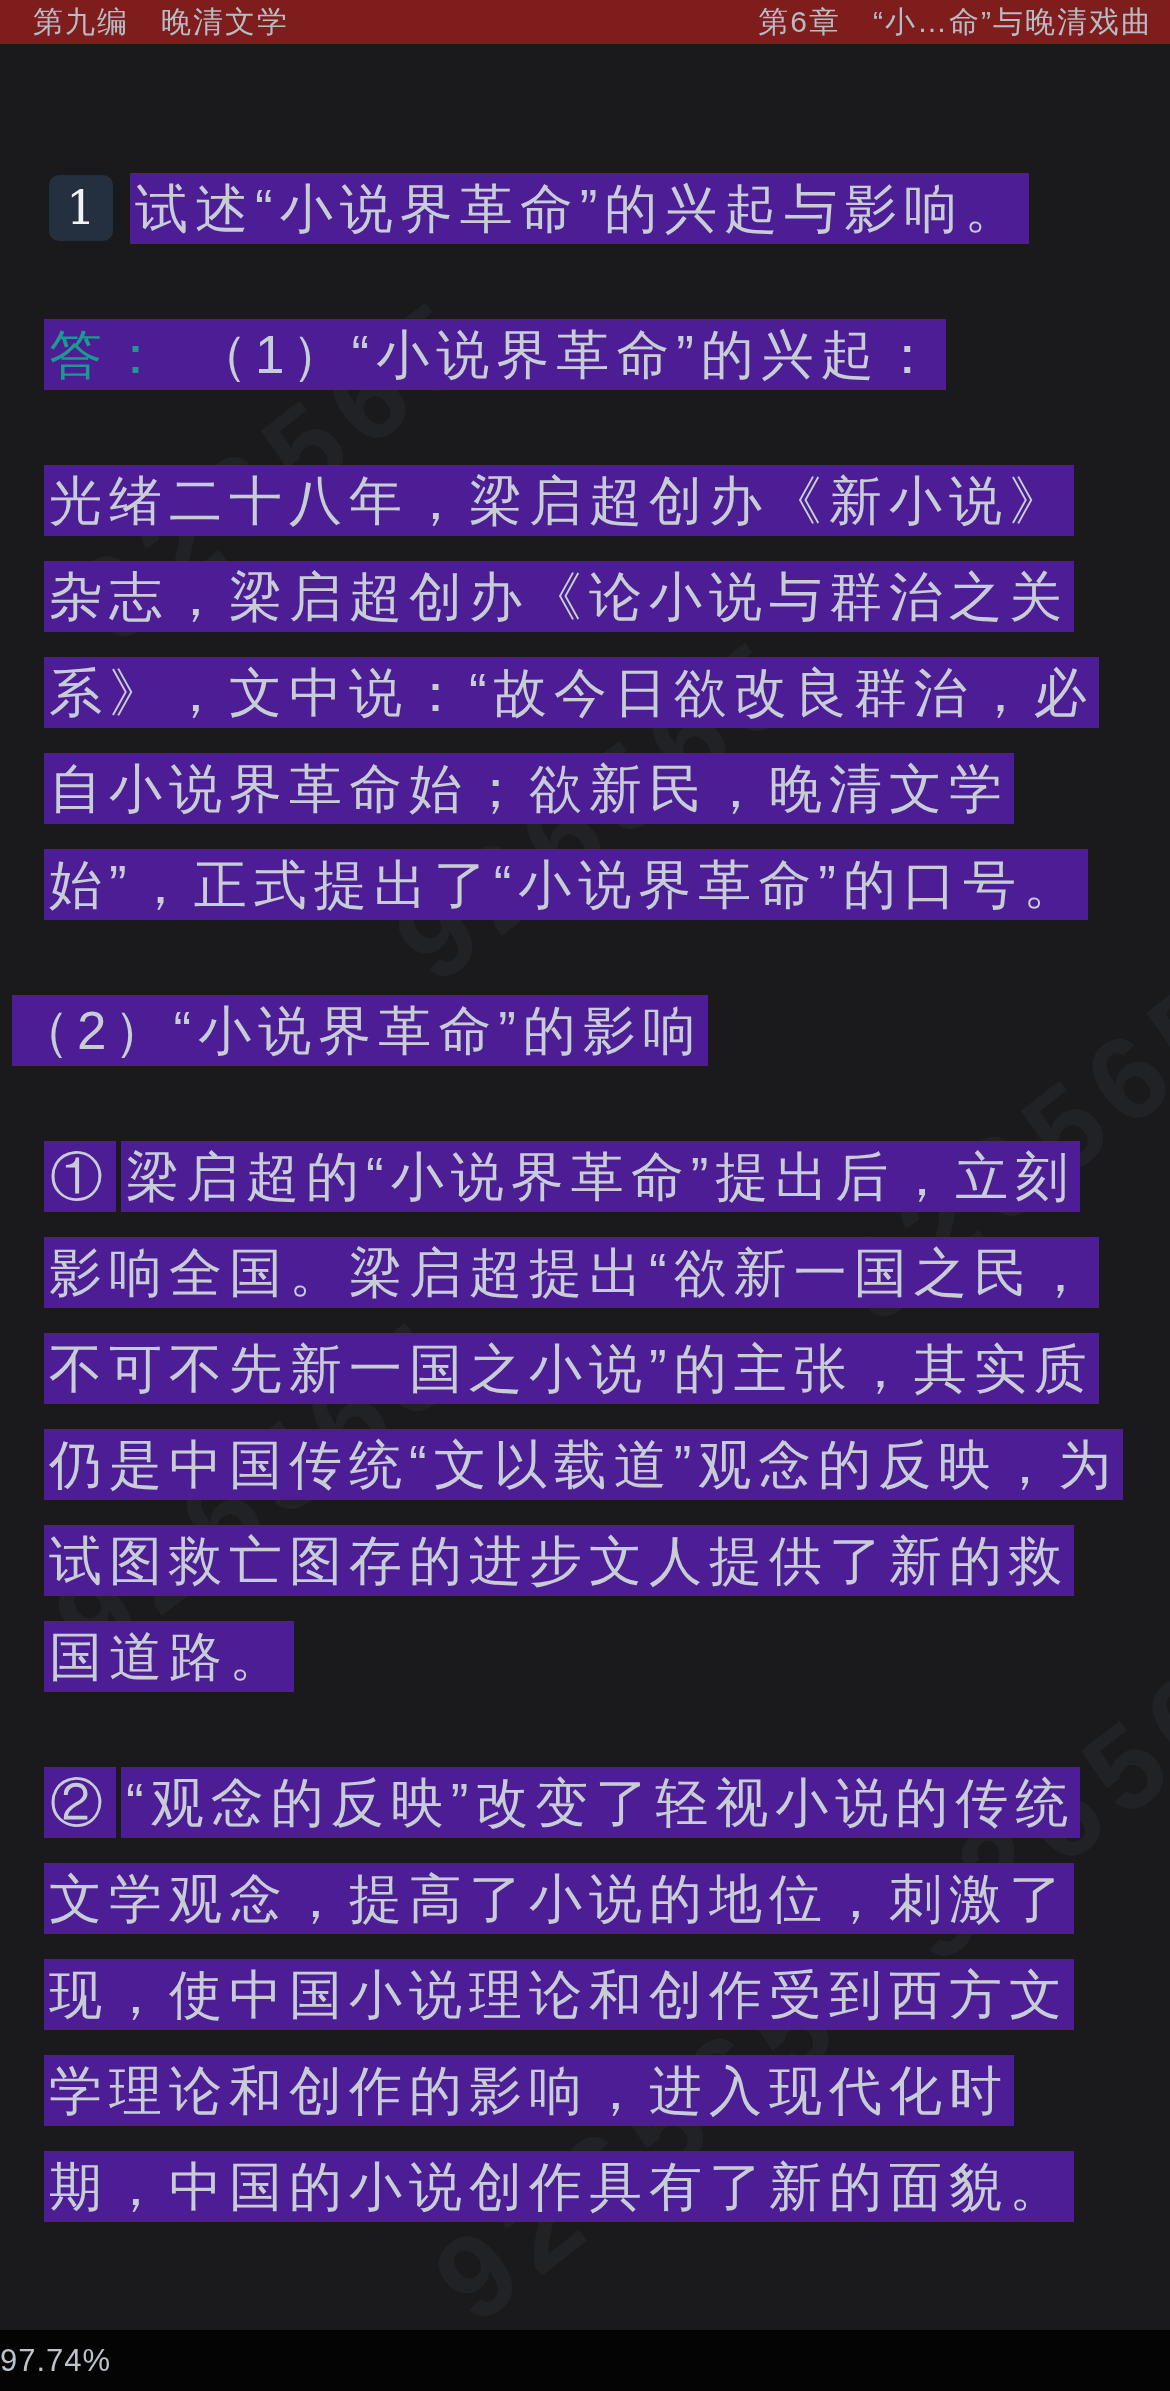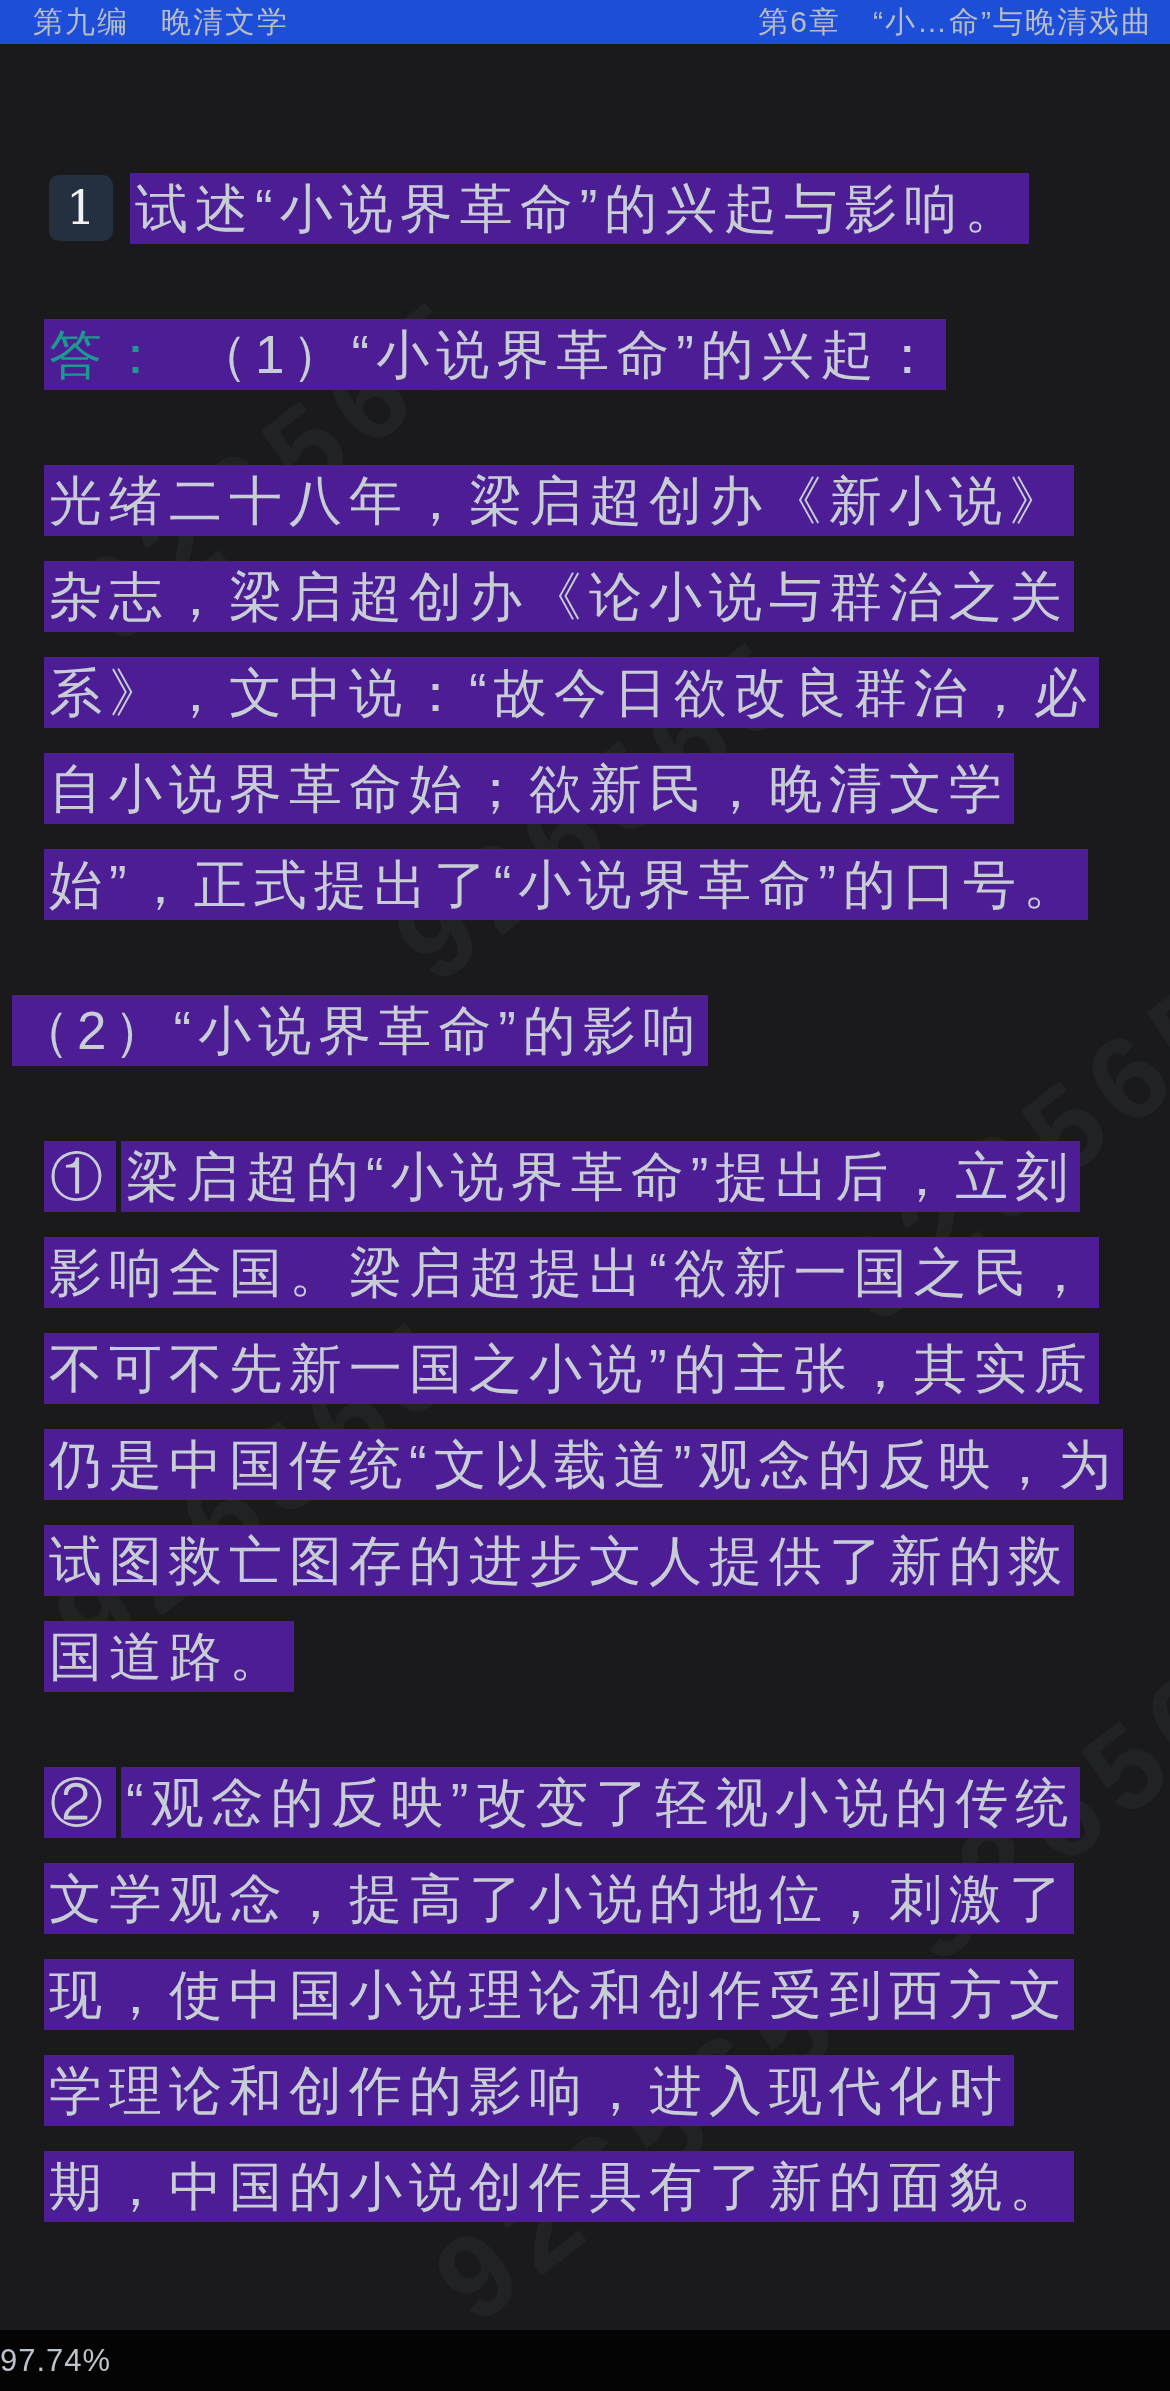--- a/index.html
+++ b/index.html
@@ -13,21 +13,21 @@
   .wm{
     position:absolute;
     font-size:118px;font-weight:600;letter-spacing:14px;
     color:rgba(215,222,235,0.045);
     transform:rotate(-38deg);
     white-space:nowrap;pointer-events:none;user-select:none;
   }
   
   .header{
     position:absolute;top:0;left:0;width:1170px;height:44px;
-    background:#1d4ed8;
+    background:#7f1d1d;
     display:flex;justify-content:space-between;align-items:center;
     padding:0 17px 0 33px;box-sizing:border-box;
     font-size:30px;color:#b6bcc4;letter-spacing:2px;
   }
   
   .page{position:absolute;top:44px;left:0;width:1170px;height:2286px;}
   .line{
     height:96px;display:flex;align-items:center;
     margin-left:44px;position:relative;z-index:2;
   }

